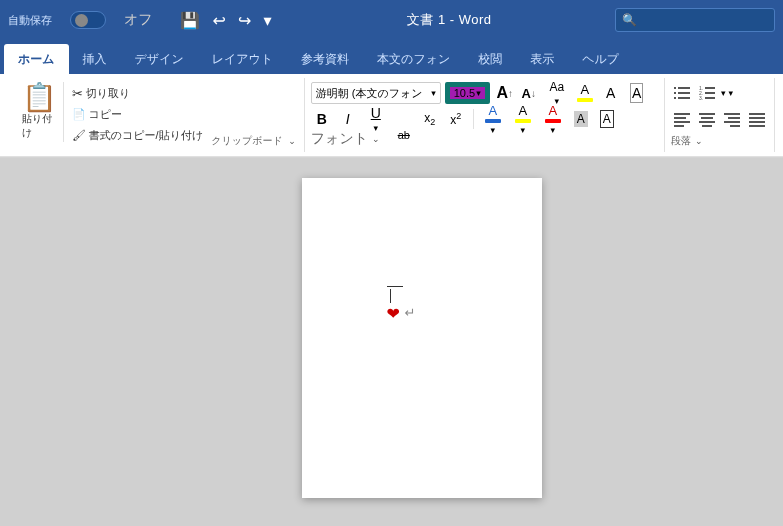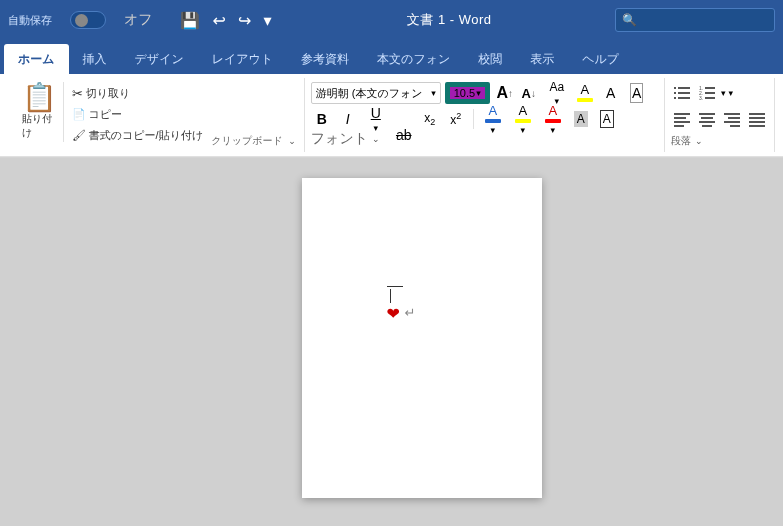--- a/index.html
+++ b/index.html
@@ -255,21 +255,21 @@
       display: flex;
       align-items: center;
       justify-content: center;
       cursor: pointer;
       font-size: 11px;
       gap: 2px;
       border-radius: 2px;
       flex-direction: column;
     }
 
-    .strikethrough { text-decoration: line-through; font-size: 14px; margin-top: 32px; }
+    .strikethrough { text-decoration: line-through; font-size: 11px; margin-top: 32px; }
 
     .color-btn {
       display: flex;
       flex-direction: column;
       align-items: center;
       cursor: pointer;
       width: 26px;
       height: 22px;
     }
     .color-letter {

